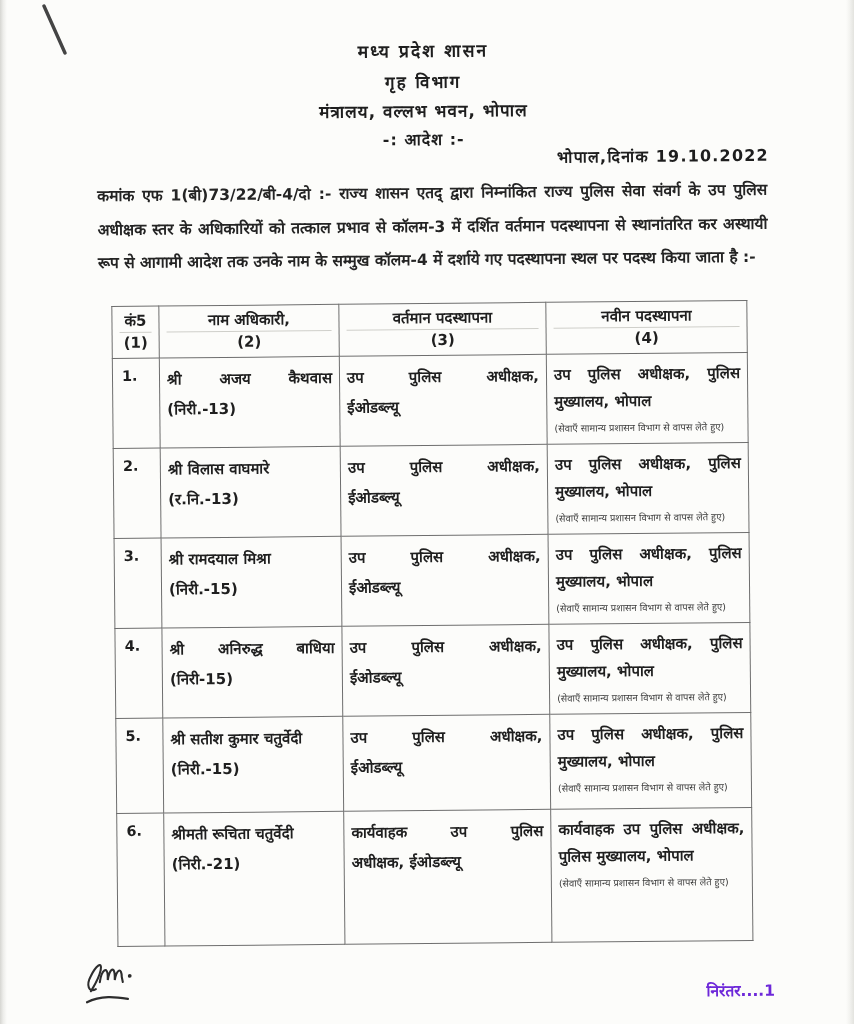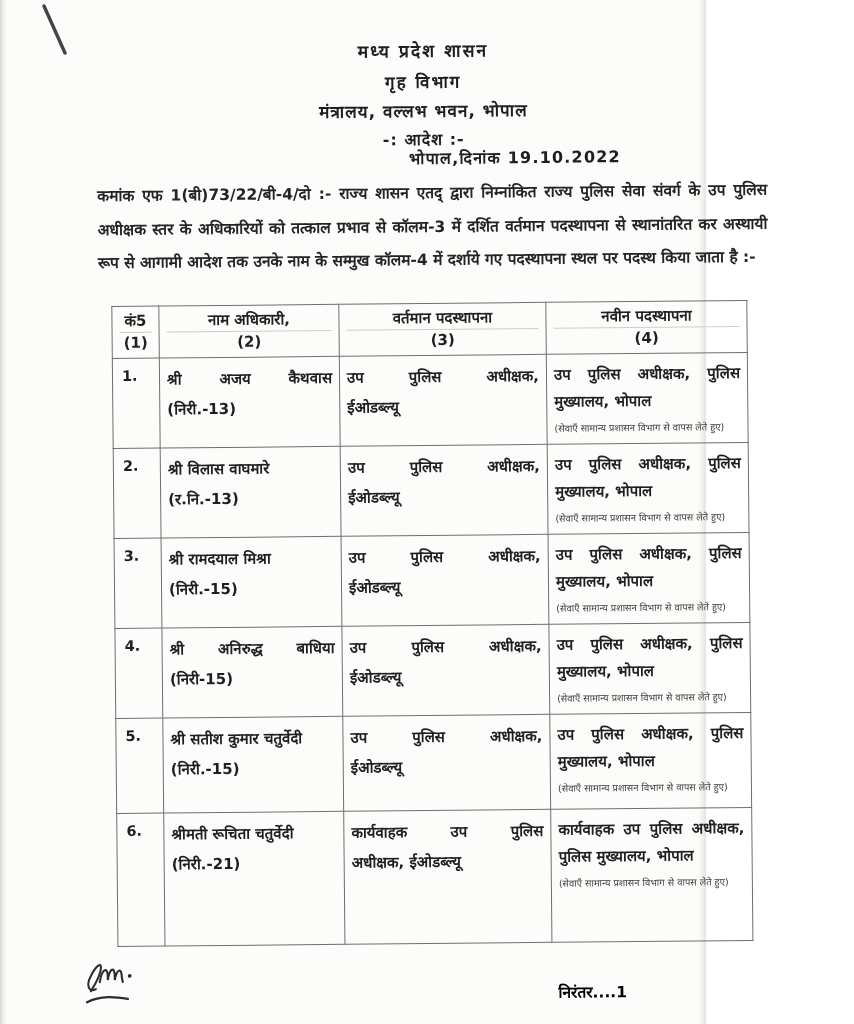--- a/index.html
+++ b/index.html
@@ -5,21 +5,21 @@
   html, body {
     margin: 0; padding: 0;
     width: 854px; height: 1024px;
     background: #ffffff;
     font-family: "DejaVu Sans", sans-serif;
     color: #222222;
     overflow: hidden;
   }
   .page {
     position: relative;
-    width: 706px; height: 1024px;
+    width: 854px; height: 1024px;
     background: #fcfcfa;
   }
   .scan-edge-left {
     position: absolute; left: 0; top: 0; width: 7px; height: 100%;
     background: linear-gradient(90deg, #d6d6d2 0%, #ededea 45%, #fcfcfa 100%);
   }
   .scan-edge-right {
     position: absolute; right: 0; top: 0; width: 8px; height: 100%;
     background: linear-gradient(270deg, #e3e3df 0%, #f3f3f0 55%, #fcfcfa 100%);
   }
@@ -70,21 +70,21 @@
   .rk, .cur2 { font-size: 15px; font-weight: 700; line-height: 30px; }
   .spread { text-align: justify; text-align-last: justify; }
   td.namecell, td.curcell { padding-top: 7px; }
   td.newcell { padding-top: 7px; }
   .np { font-size: 15px; font-weight: 700; line-height: 27px; text-align: justify; }
   .note { font-size: 9.5px; font-weight: 500; line-height: 15.5px; margin-top: 5px; text-align: justify; color: #3c3c3c; }
 
   .signature { position: absolute; left: 78px; top: 950px; }
   .continuation {
     position: absolute; top: 982px; right: 84px;
-    font-size: 15.5px; font-weight: 700; color: #000000;
+    font-size: 15.5px; font-weight: 700; color: #6d28d9;
   }
 </style>
 </head>
 <body>
 
 <div class="page">
   <div class="scan-edge-left"></div>
   <div class="scan-edge-right"></div>
 
   <svg class="pen-mark" width="40" height="58" viewBox="0 0 40 58">

